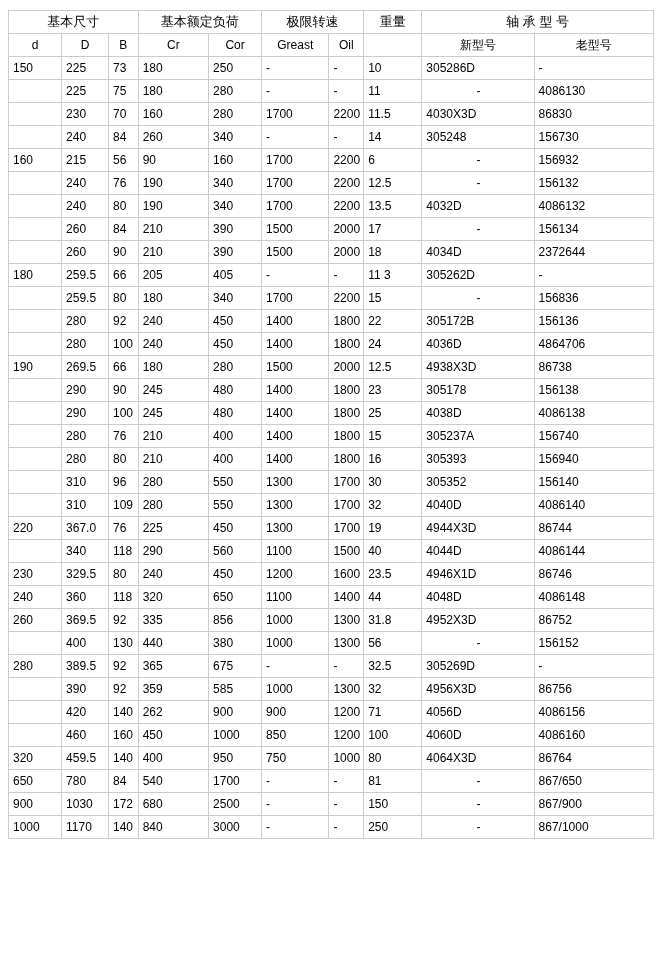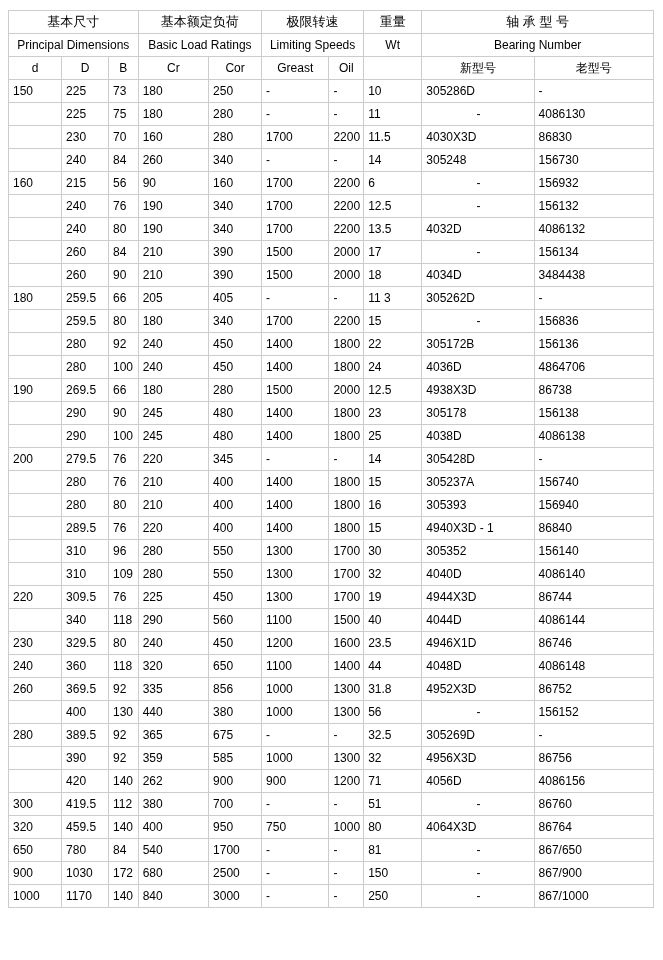--- a/index.html
+++ b/index.html
@@ -75,27 +75,20 @@
     </colgroup>
     <thead>
       <tr>
         <th class="cn" colspan="3">基本尺寸</th>
         <th class="cn" colspan="2">基本额定负荷</th>
         <th class="cn" colspan="2">极限转速</th>
         <th class="cn">重量</th>
         <th class="cn" colspan="2">轴 承 型 号</th>
       </tr>
       <tr>
-        <th colspan="3">Principal Dimensions</th>
-        <th colspan="2">Basic Load Ratings</th>
-        <th colspan="2">Limiting Speeds</th>
-        <th>Wt</th>
-        <th colspan="2">Bearing Number</th>
-      </tr>
-      <tr>
         <th>d</th>
         <th>D</th>
         <th>B</th>
         <th>Cr</th>
         <th>Cor</th>
         <th>Greast</th>
         <th>Oil</th>
         <th></th>
         <th>新型号</th>
         <th>老型号</th>
@@ -201,21 +194,21 @@
         <tr>
           <td></td>
           <td>260</td>
           <td>90</td>
           <td>210</td>
           <td>390</td>
           <td>1500</td>
           <td>2000</td>
           <td>18</td>
           <td>4034D</td>
-          <td>3484438</td>
+          <td>2372644</td>
         </tr>
         <tr>
           <td>180</td>
           <td>259.5</td>
           <td>66</td>
           <td>205</td>
           <td>405</td>
           <td>-</td>
           <td>-</td>
           <td>11 3</td>
@@ -288,32 +281,20 @@
           <td>100</td>
           <td>245</td>
           <td>480</td>
           <td>1400</td>
           <td>1800</td>
           <td>25</td>
           <td>4038D</td>
           <td>4086138</td>
         </tr>
         <tr>
-          <td>200</td>
-          <td>279.5</td>
-          <td>76</td>
-          <td>220</td>
-          <td>345</td>
-          <td>-</td>
-          <td>-</td>
-          <td>14</td>
-          <td>305428D</td>
-          <td>-</td>
-        </tr>
-        <tr>
           <td></td>
           <td>280</td>
           <td>76</td>
           <td>210</td>
           <td>400</td>
           <td>1400</td>
           <td>1800</td>
           <td>15</td>
           <td>305237A</td>
           <td>156740</td>
@@ -325,32 +306,20 @@
           <td>210</td>
           <td>400</td>
           <td>1400</td>
           <td>1800</td>
           <td>16</td>
           <td>305393</td>
           <td>156940</td>
         </tr>
         <tr>
           <td></td>
-          <td>289.5</td>
-          <td>76</td>
-          <td>220</td>
-          <td>400</td>
-          <td>1400</td>
-          <td>1800</td>
-          <td>15</td>
-          <td>4940X3D - 1</td>
-          <td>86840</td>
-        </tr>
-        <tr>
-          <td></td>
           <td>310</td>
           <td>96</td>
           <td>280</td>
           <td>550</td>
           <td>1300</td>
           <td>1700</td>
           <td>30</td>
           <td>305352</td>
           <td>156140</td>
         </tr>
@@ -361,21 +330,21 @@
           <td>280</td>
           <td>550</td>
           <td>1300</td>
           <td>1700</td>
           <td>32</td>
           <td>4040D</td>
           <td>4086140</td>
         </tr>
         <tr>
           <td>220</td>
-          <td>309.5</td>
+          <td>367.0</td>
           <td>76</td>
           <td>225</td>
           <td>450</td>
           <td>1300</td>
           <td>1700</td>
           <td>19</td>
           <td>4944X3D</td>
           <td>86744</td>
         </tr>
         <tr>
@@ -468,30 +437,30 @@
           <td>140</td>
           <td>262</td>
           <td>900</td>
           <td>900</td>
           <td>1200</td>
           <td>71</td>
           <td>4056D</td>
           <td>4086156</td>
         </tr>
         <tr>
-          <td>300</td>
-          <td>419.5</td>
-          <td>112</td>
-          <td>380</td>
-          <td>700</td>
-          <td>-</td>
-          <td>-</td>
-          <td>51</td>
-          <td class="center">-</td>
-          <td>86760</td>
+          <td></td>
+          <td>460</td>
+          <td>160</td>
+          <td>450</td>
+          <td>1000</td>
+          <td>850</td>
+          <td>1200</td>
+          <td>100</td>
+          <td>4060D</td>
+          <td>4086160</td>
         </tr>
         <tr>
           <td>320</td>
           <td>459.5</td>
           <td>140</td>
           <td>400</td>
           <td>950</td>
           <td>750</td>
           <td>1000</td>
           <td>80</td>

